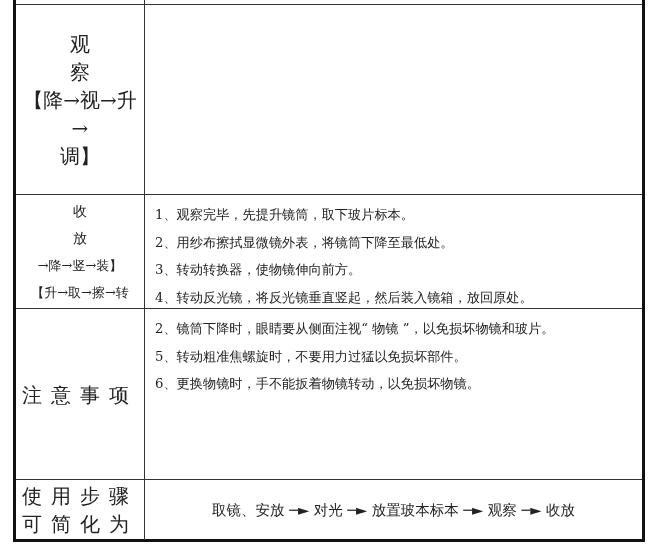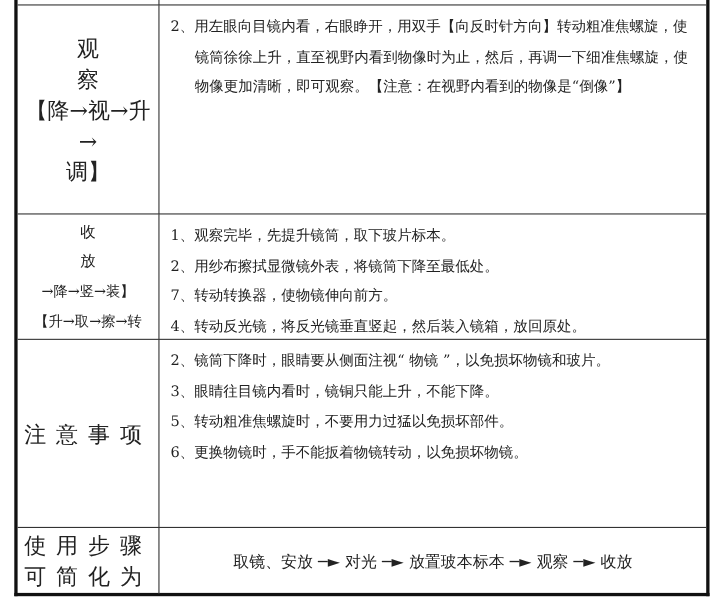--- a/index.html
+++ b/index.html
@@ -24,45 +24,43 @@
     <div class="lab"></div>
   </div>
 
   <div class="row" style="top:6px;height:190px;">
     <div class="lab">
       <div class="wide">观察</div>
       <div>【降→视→升→</div>
       <div>调】</div>
     </div>
     <div class="content">
-      <div class="item">2、用左眼向目镜内看，右眼睁开，用双手【向反时针方向】转动粗准焦螺旋，使镜筒徐徐上升，直至视野内看到物像时为止，然后，再调一下细准焦螺旋，使物像更加清晰，即可观察。【注意：在视野内看到的物像是“倒像”】</div>
     </div>
   </div>
 
   <div class="row" style="top:196px;height:114px;">
     <div class="lab" style="font-size:13px;line-height:27px;">
       <div class="wide" style="font-size:14px;">收放</div>
       <div>→降→竖→装】</div>
       <div>【升→取→擦→转</div>
     </div>
     <div class="content">
       <div class="item">1、观察完毕，先提升镜筒，取下玻片标本。</div>
       <div class="item">2、用纱布擦拭显微镜外表，将镜筒下降至最低处。</div>
-      <div class="item">7、转动转换器，使物镜伸向前方。</div>
+      <div class="item">3、转动转换器，使物镜伸向前方。</div>
       <div class="item">4、转动反光镜，将反光镜垂直竖起，然后装入镜箱，放回原处。</div>
     </div>
   </div>
 
   <div class="row" style="top:310px;height:171px;">
     <div class="lab">
       <div class="spaced">注意事项</div>
     </div>
     <div class="content">
       <div class="item">2、镜筒下降时，眼睛要从侧面注视“ 物镜 ”，以免损坏物镜和玻片。</div>
-      <div class="item">3、眼睛往目镜内看时，镜铜只能上升，不能下降。</div>
       <div class="item">5、转动粗准焦螺旋时，不要用力过猛以免损坏部件。</div>
       <div class="item">6、更换物镜时，手不能扳着物镜转动，以免损坏物镜。</div>
     </div>
   </div>
 
   <div class="row" style="top:481px;height:60px;">
     <div class="lab">
       <div class="spaced">使用步骤</div>
       <div class="spaced">可简化为</div>
     </div>

